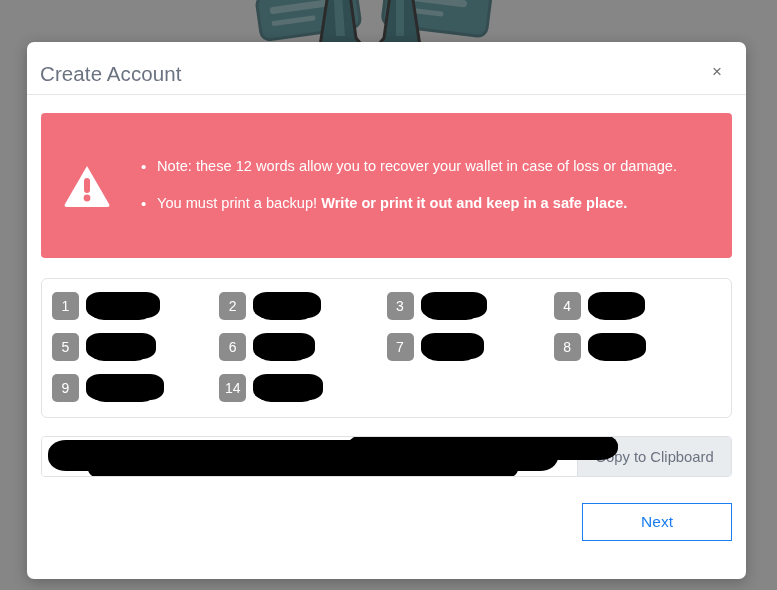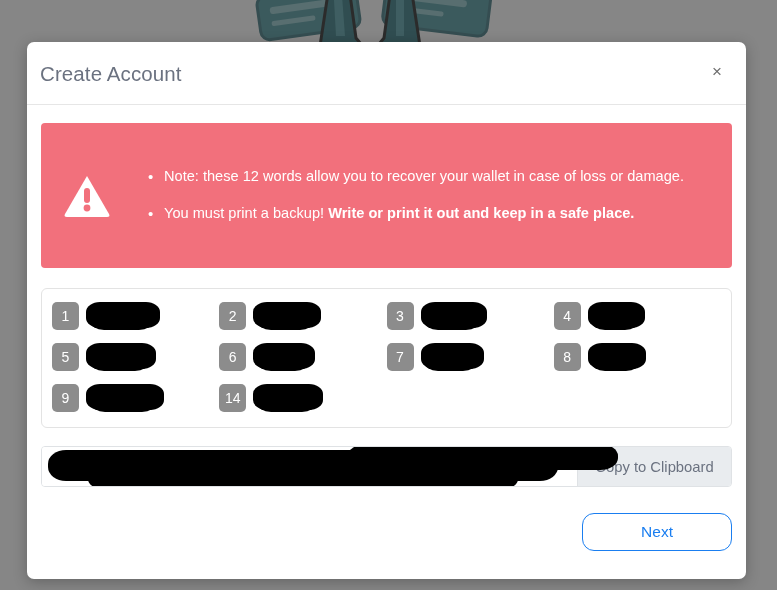--- a/index.html
+++ b/index.html
@@ -40,21 +40,21 @@
     height: 537px;
     background: #ffffff;
     border-radius: 7px;
     box-shadow: 0 3px 14px rgba(0,0,0,0.25);
     overflow: hidden;
   }
 
   
   .modal-header {
     position: relative;
-    height: 63px;
+    height: 53px;
     border-bottom: 1px solid #e6e6e6;
     text-decoration: underline;
   }
   .modal-title {
     position: absolute;
     left: 13px;
     top: 20px;
     font-size: 20.5px;
     color: #6b7280;
     font-weight: 500;
@@ -80,21 +80,20 @@
 
   
   .warning {
     margin-top: 18px;
     background: #f2707c;
     border-radius: 4px;
     min-height: 145px;
     display: flex;
     align-items: center;
     padding: 10px 14px 10px 10px;
-    gap: 7px;
   }
   .warn-icon {
     flex: 0 0 72px;
     display: flex;
     align-items: center;
     justify-content: center;
   }
   .warn-list {
     margin: 0;
     padding: 0 0 0 18px;
@@ -223,21 +222,21 @@
   .modal-footer {
     margin-top: 26px;
     display: flex;
     justify-content: flex-end;
   }
   .next-btn {
     width: 150px;
     height: 38px;
     background: #ffffff;
     border: 1px solid #1a7ef0;
-    border-radius: 12px;
+    border-radius: 0;
     color: #1a7ef0;
     font-size: 15.5px;
     font-family: "Liberation Sans", sans-serif;
     cursor: pointer;
   }
 </style>
 </head>
 <body>
 
 <div id="page-bg">

